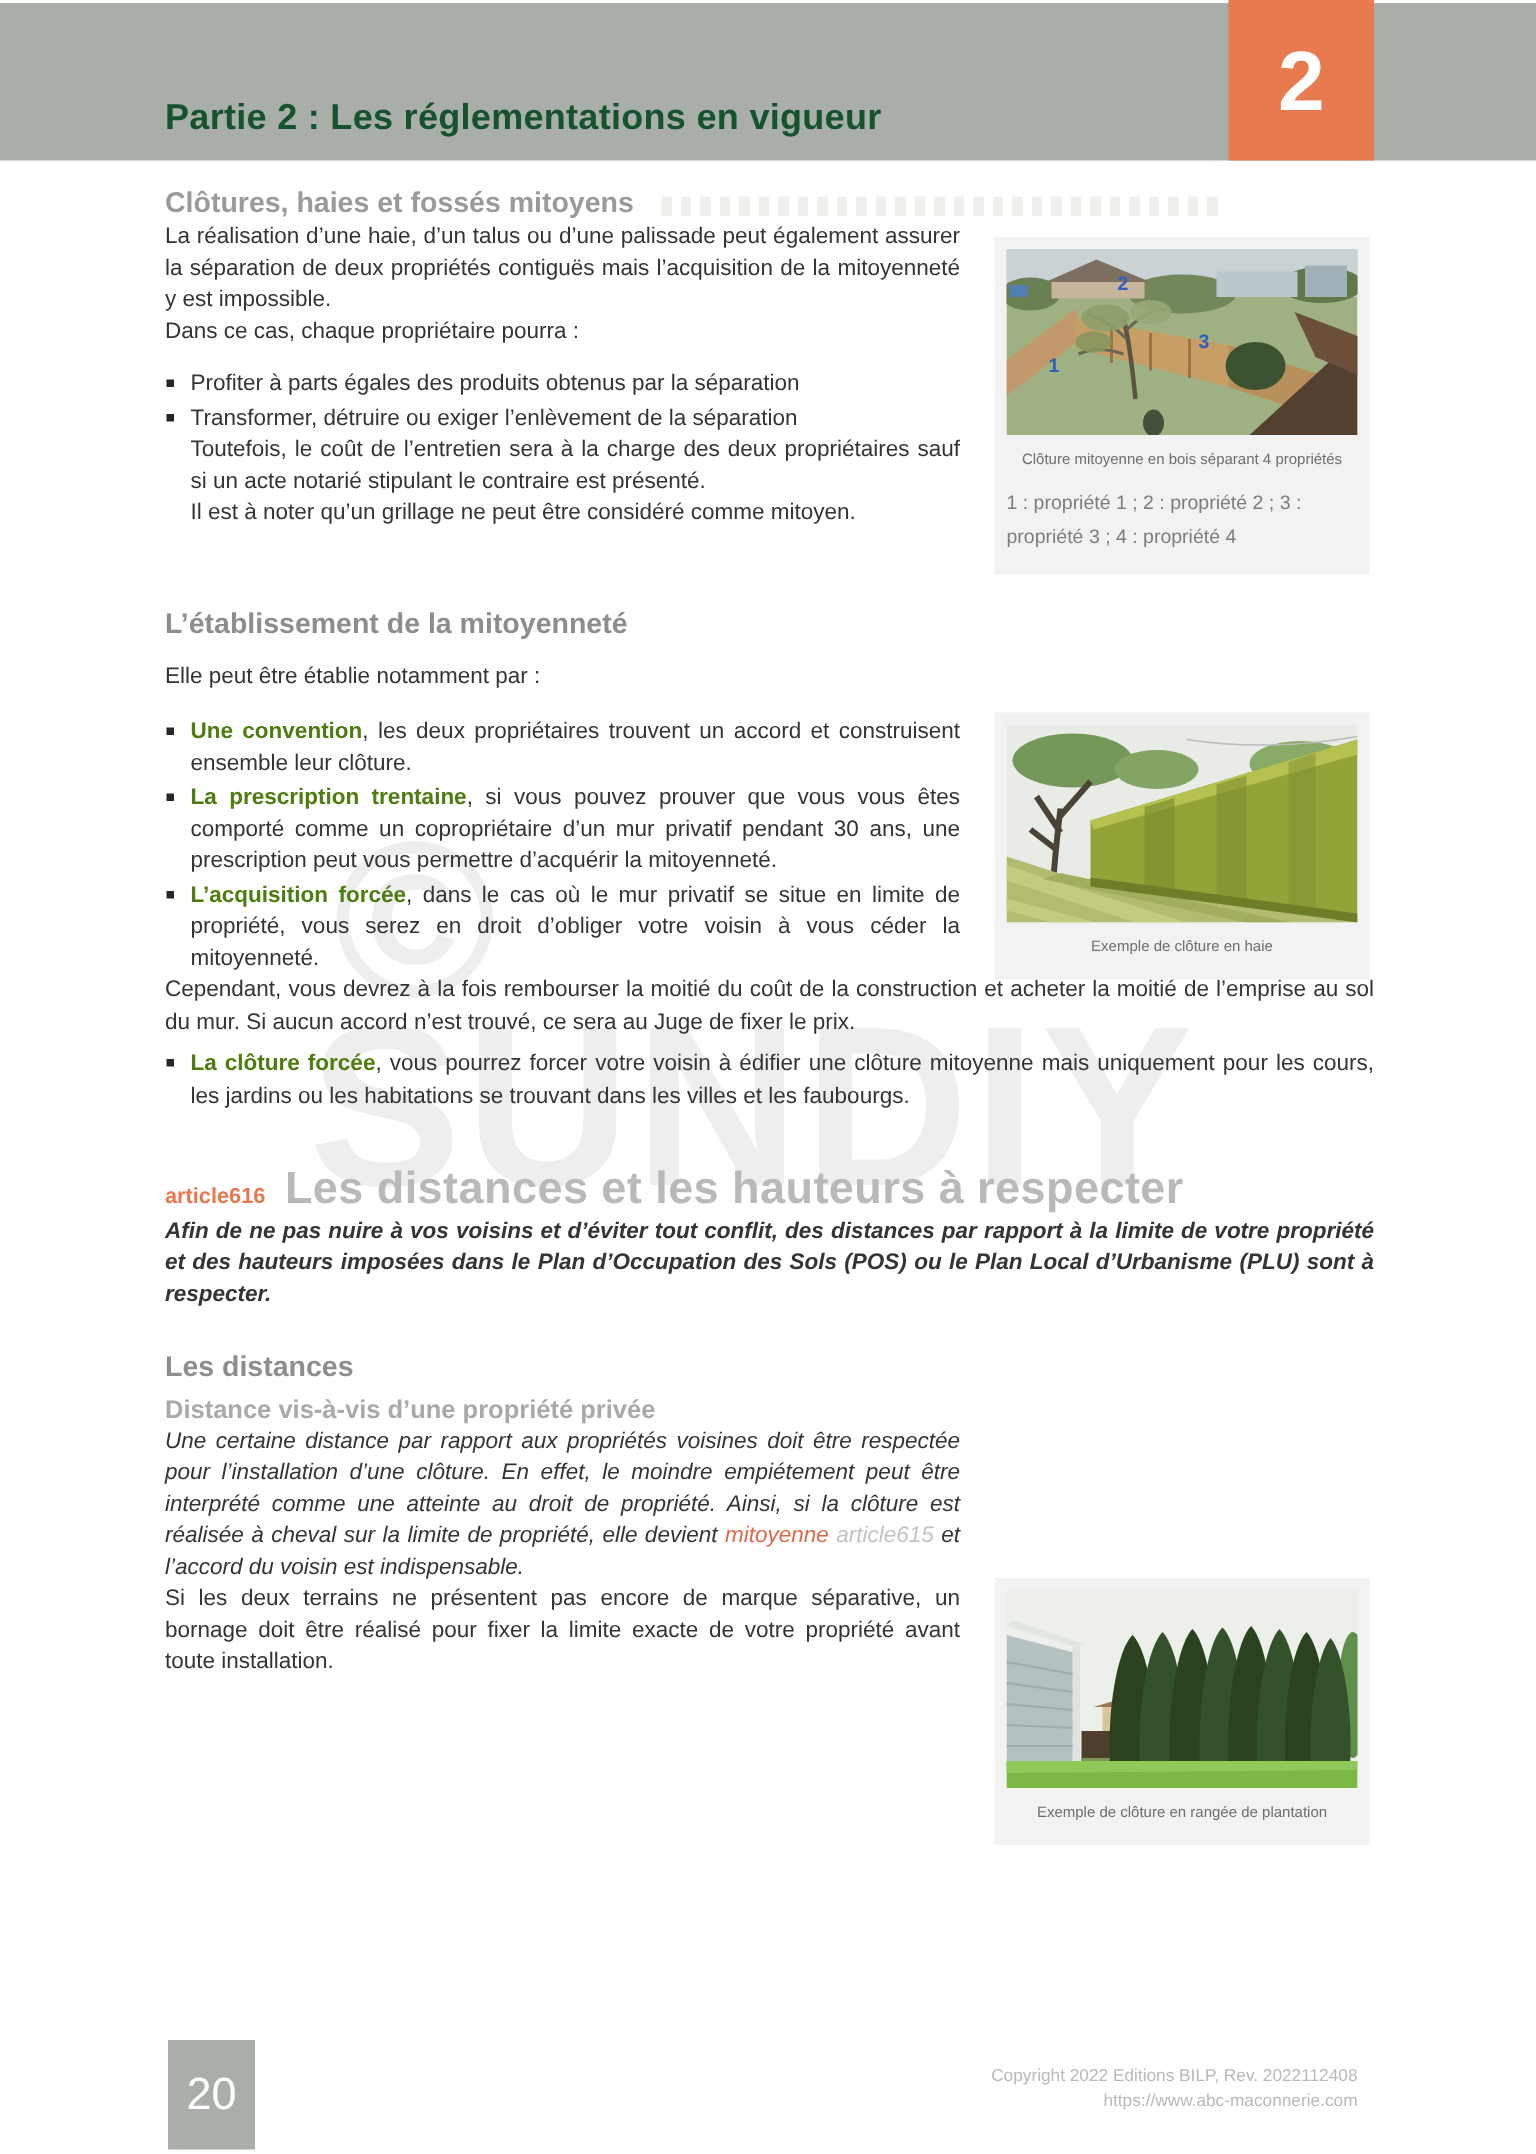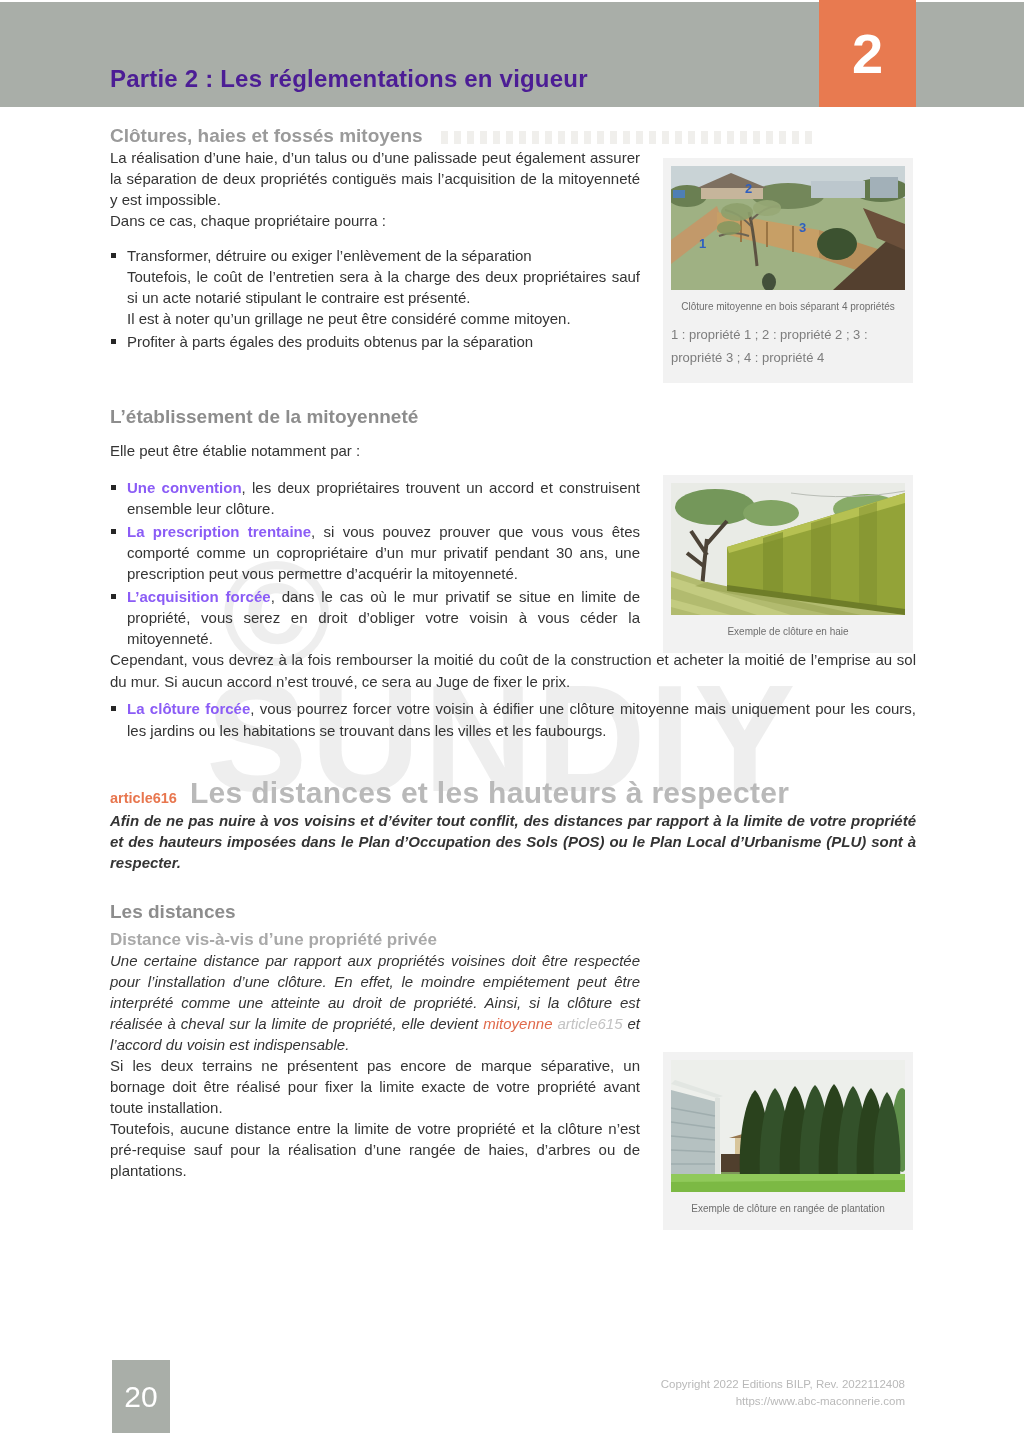--- a/index.html
+++ b/index.html
@@ -2,42 +2,42 @@
 <html lang="fr"><head>
 <meta charset="utf-8">
 <style>
   html,body { margin:0; padding:0; background:#ffffff; }
   .page {
     position:relative; width:1024px; height:1436px; background:#ffffff;
     font-family:"Liberation Sans", sans-serif; color:#343434; overflow:hidden;
   }
   
   .banner { position:absolute; top:2px; left:0; width:1024px; height:105px; background:#a9aea8; }
-  .banner-title { position:absolute; left:110px; bottom:14px; color:#4c1d95; font-size:24px; font-weight:bold; letter-spacing:0.2px; }
+  .banner-title { position:absolute; left:110px; bottom:14px; color:#14532d; font-size:24px; font-weight:bold; letter-spacing:0.2px; }
   .chapter-box { position:absolute; top:0; left:819px; width:97px; height:107px; background:#e87a50;
     display:flex; align-items:center; justify-content:center; color:#ffffff; font-size:56px; font-weight:bold; }
   
   .wm-symbol { position:absolute; left:222px; top:540px; font-size:148px; font-weight:bold;
     color:rgba(90,90,90,0.10); z-index:0; line-height:1; }
   .wm-text { position:absolute; left:206px; top:662px; font-size:152px; font-weight:bold;
     color:rgba(90,90,90,0.10); letter-spacing:3px; z-index:0; line-height:1; }
   
   .content { position:absolute; top:107px; left:0; width:1024px; z-index:1; }
   .pad { padding-left:110px; }
   .h-main { display:flex; align-items:center; margin-top:18px; font-size:19px; font-weight:bold; color:#9a9a9a; }
   .dashes { width:376px; height:13px; margin-left:18px; margin-top:2px;
     background:repeating-linear-gradient(90deg,#f0efec 0 7px, rgba(0,0,0,0) 7px 13px); }
   .body-col { width:530px; }
   .full-col { width:806px; }
   p.t { margin:0; font-size:15px; line-height:21px; text-align:justify; color:#343434; }
   .mt14 { margin-top:14px; } .mt22 { margin-top:22px; } .mt16 { margin-top:16px; }
   .mt26 { margin-top:26px; } .mt20 { margin-top:5px; } .mt8 { margin-top:8px;font-style:italic; }
   .li { position:relative; padding-left:17px; font-size:15px; line-height:21px; text-align:justify; margin-top:2px; }
   .li::before { content:""; position:absolute; left:1px; top:8px; width:5px; height:5px; background:#262626; }
-  .li b, .lead { color:#8b5cf6; }
+  .li b, .lead { color:#4d7c0f; }
   .h-section { margin-top:54px; font-size:19px; font-weight:bold; color:#8d8d8d; }
   .h-section2 { margin-top:28px; font-size:19px; font-weight:bold; color:#8d8d8d; }
   .h-sub { margin-top:7px; font-size:17px; font-weight:bold; color:#a9a9a9; }
   .article-row { display:flex; align-items:baseline; margin-top:34px; }
   .article-label { color:#e8764e; font-weight:bold; font-size:14.5px; flex:0 0 auto;text-align:right; }
   .article-title { color:#b9b9b9; font-weight:bold; font-size:30px; margin-left:13px; letter-spacing:0.3px; }
   .intro-bold { font-weight:bold; color:#232323; line-height:23px; }
   .ref-orange { color:#e0694a; }
   .ref-gray { color:#c3c3c3; }
   
@@ -73,26 +73,26 @@
     <div class="h-main">
       <span>Clôtures, haies et fossés mitoyens</span>
       <span class="dashes"></span>
     </div>
 
     <p class="t body-col mt14">La réalisation d’une haie, d’un talus ou d’une palissade peut également assurer la séparation de deux propriétés contiguës mais l’acquisition de la mitoyenneté y est impossible.</p>
     <p class="t body-col mt22">Dans ce cas, chaque propriétaire pourra :</p>
 
     <div class="body-col mt14">
       <div class="li">
+        <span>Profiter à parts égales des produits obtenus par la séparation</span>
+      </div>
+      <div class="li">
         <div>Transformer, détruire ou exiger l’enlèvement de la séparation</div>
         <div>Toutefois, le coût de l’entretien sera à la charge des deux propriétaires sauf si un acte notarié stipulant le contraire est présenté.</div>
         <div>Il est à noter qu’un grillage ne peut être considéré comme mitoyen.</div>
-      </div>
-      <div class="li">
-        <span>Profiter à parts égales des produits obtenus par la séparation</span>
       </div>
     </div>
 
     <div class="h-section">L’établissement de la mitoyenneté</div>
     <p class="t body-col" style="margin-top:12px">Elle peut être établie notamment par :</p>
 
     <div class="body-col mt16">
       <div class="li">
         <b>Une convention</b><span>, les deux propriétaires trouvent un accord et construisent ensemble leur clôture.</span>
       </div>
@@ -121,21 +121,20 @@
     <div class="h-section2">Les distances</div>
     <div class="h-sub">Distance vis-à-vis d’une propriété privée</div>
 
     <p class="t body-col mt8">
       <span>Une certaine distance par rapport aux propriétés voisines doit être respectée pour l’installation d’une clôture. En effet, le moindre empiétement peut être interprété comme une atteinte au droit de propriété. Ainsi, si la clôture est réalisée à cheval sur la limite de propriété, elle devient</span>
       <span class="ref-orange">mitoyenne</span>
       <span class="ref-gray">article615</span>
       <span>et l’accord du voisin est indispensable.</span>
     </p>
     <p class="t body-col">Si les deux terrains ne présentent pas encore de marque séparative, un bornage doit être réalisé pour fixer la limite exacte de votre propriété avant toute installation.</p>
-    <p class="t body-col">Toutefois, aucune distance entre la limite de votre propriété et la clôture n’est pré-requise sauf pour la réalisation d’une rangée de haies, d’arbres ou de plantations.</p>
   </div>
 
   <div class="figure" style="top:158px">
     <svg viewBox="0 0 234 124">
       <rect width="234" height="124" fill="#9fb183"></rect>
       <rect width="234" height="32" fill="#c9d3d6"></rect>
       <ellipse cx="16" cy="30" rx="20" ry="11" fill="#6a7f52"></ellipse>
       <ellipse cx="117" cy="30" rx="36" ry="13" fill="#73875a"></ellipse>
       <ellipse cx="210" cy="24" rx="28" ry="12" fill="#62784c"></ellipse>
       <polygon points="26,22 60,7 96,22" fill="#7e7060"></polygon>

